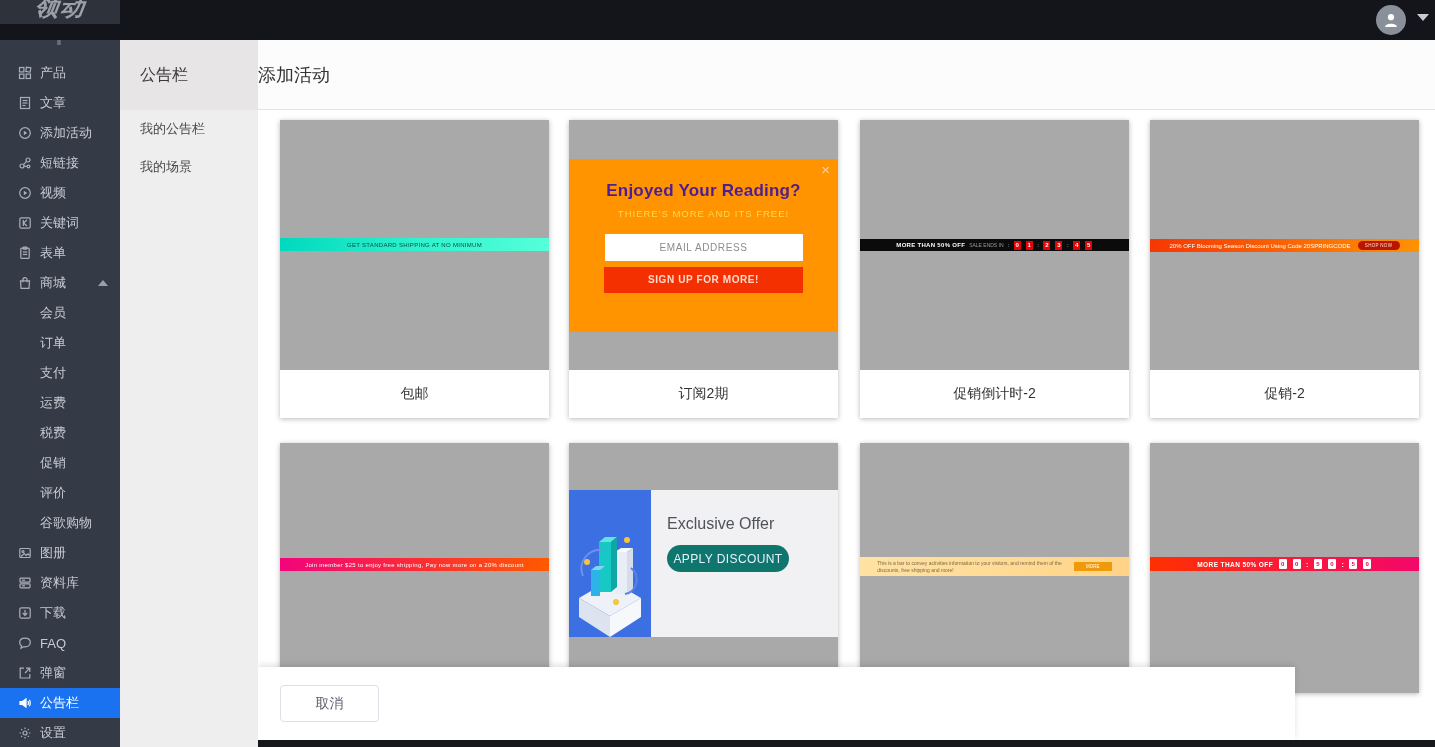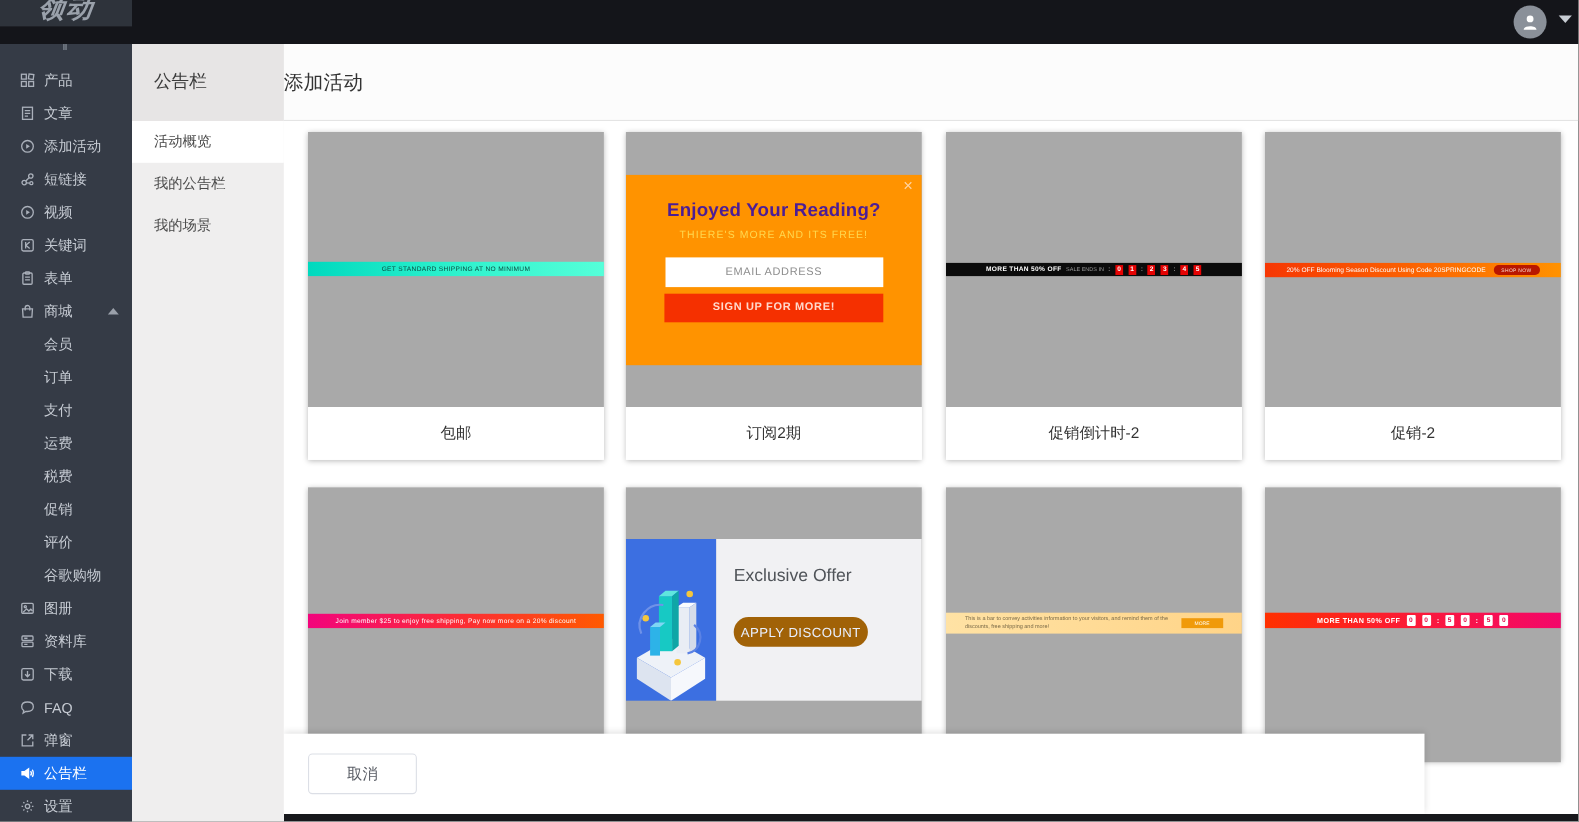--- a/index.html
+++ b/index.html
@@ -71,21 +71,21 @@
   .popup-sub { margin-top:7px; font-size:9.5px; color:#ffd84f; letter-spacing:1px; }
   .popup-email { margin:15px auto 0; width:198px; height:27px; background:#fff; line-height:27px; font-size:10px; color:#8c8c8c; letter-spacing:.6px; }
   .popup-signup { margin:6px auto 0; width:199px; height:26px; background:#f53000; line-height:26px; font-size:10px; font-weight:bold; color:#ffd9cc; letter-spacing:.6px; }
 
   
   .offer { position:absolute; left:0; top:47px; width:269px; height:147px; display:flex; }
   .offer-left { width:82px; height:147px; background:#3c6fe1; position:relative; }
   .offer-right { flex:1; background:#f1f1f3; padding-left:16px; }
   .offer-t1 { margin-top:25px; font-size:16px; color:#4f5358; }
   .offer-t2 { margin-top:4px; font-size:23px; font-weight:800; color:#17181a; letter-spacing:.3px; }
-  .offer-btn { margin-top:28px; width:122px; height:27px; border-radius:14px; background:#a16207; color:#e9f0ff; font-size:12px; display:flex; align-items:center; justify-content:center; letter-spacing:.4px; }
+  .offer-btn { margin-top:12px; width:122px; height:27px; border-radius:14px; background:#0f766e; color:#e9f0ff; font-size:12px; display:flex; align-items:center; justify-content:center; letter-spacing:.4px; }
 
   
   .main-footer { position:absolute; left:0; top:627px; width:1037px; height:73px; background:#fff; box-shadow:0 -2px 6px rgba(0,0,0,.12); z-index:10; }
   .cancel-btn { position:absolute; left:22px; top:18px; width:99px; height:37px; background:#fff; border:1px solid #dcdfe6; border-radius:4px; font-size:14px; color:#5a5e66; cursor:pointer; font-family:inherit; }
   .bottom-strip { position:absolute; left:0; top:700px; width:1177px; height:7px; background:#17181c; z-index:11; }
 </style>
 </head>
 <body>
 
 <div id="stage">
@@ -281,21 +281,20 @@
             <circle cx="7" cy="7" r="2"></circle>
             <path d="M7 1.6 L7 3 M7 11 L7 12.4 M1.6 7 L3 7 M11 7 L12.4 7 M3.2 3.2 L4.2 4.2 M9.8 9.8 L10.8 10.8 M10.8 3.2 L9.8 4.2 M4.2 9.8 L3.2 10.8"></path>
           </svg>
         </span>
       <span>设置</span>
     </div>
   </div>
 
   <div class="panel">
     <div class="panel-title">公告栏</div>
-    <div class="panel-item active">活动概览</div>
     <div class="panel-item">我的公告栏</div>
     <div class="panel-item">我的场景</div>
   </div>
 
   <div class="main">
     <div class="main-header">
       <div class="main-title">添加活动</div>
     </div>
 
     <div class="tile" style="left:22px; top:80px;">

